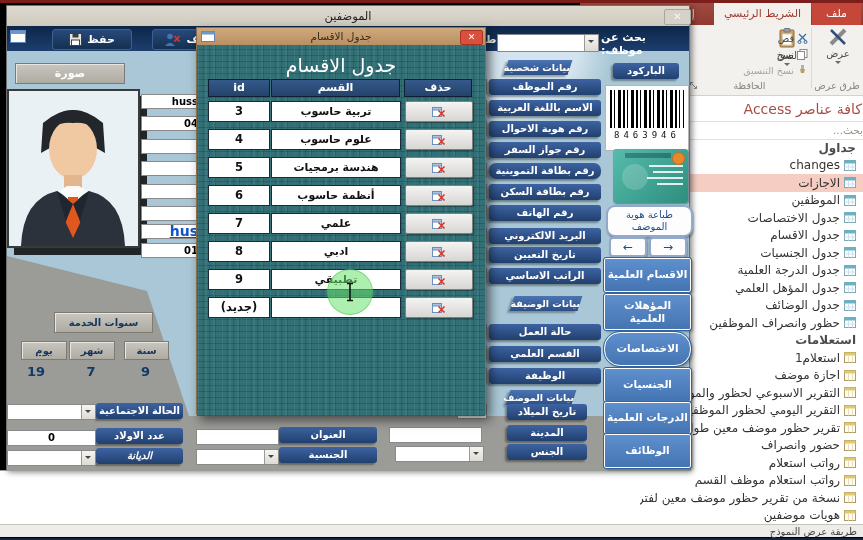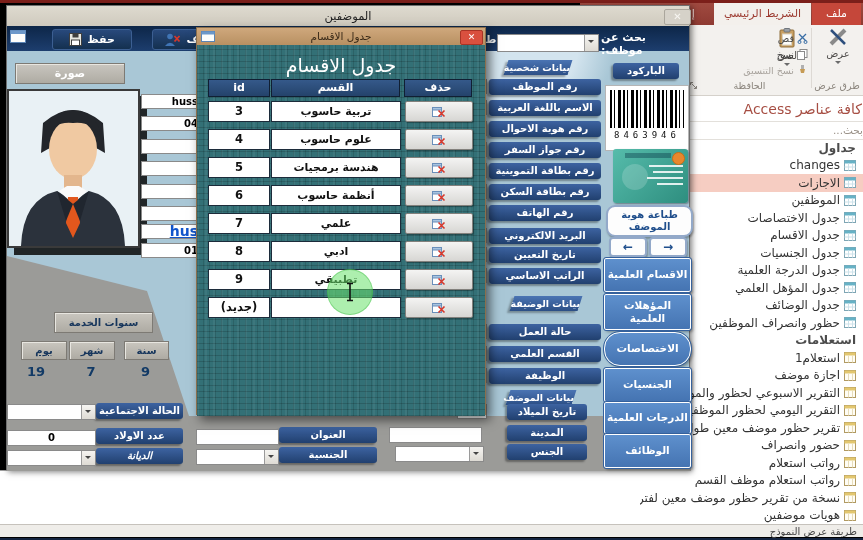--- a/index.html
+++ b/index.html
@@ -42,21 +42,21 @@
   .grayzone{position:absolute;left:0;top:45px;width:684px;height:420px;background:#9b9b98;clip-path:polygon(0 205px,140px 240px,182px 365px,684px 365px,684px 420px,0 420px);}
   .navlabel{position:absolute;background:linear-gradient(#3d63a1,#21406f);color:#fff;font-weight:bold;font-size:10px;text-align:center;border-radius:3px;box-shadow:-2px 2px 2px rgba(0,0,0,.35);height:16px;line-height:16px;}
   .ftab{position:absolute;height:15px;background:linear-gradient(#4a74b3,#2c4f86);transform:skewX(-18deg);box-shadow:-2px 2px 2px rgba(0,0,0,.3);}
   .ftab>span{display:block;transform:skewX(18deg);color:#fff;font-size:9.5px;font-weight:bold;text-align:center;line-height:15px;white-space:nowrap;}
   .stub{position:absolute;background:#fff;border:1px solid #8a8a8a;height:13px;font-size:9px;overflow:hidden;}
   .field{position:absolute;background:#fff;border:1px solid #8a8a8a;height:14px;font-size:10px;}
   .combo .arr{position:absolute;right:0;top:0;bottom:0;width:13px;background:linear-gradient(#f5f4f1,#dedbd4);border-left:1px solid #9a9a9a;}
   .combo .arr:after{content:"";position:absolute;left:3px;top:5px;border:3.5px solid transparent;border-top-color:#444;}
   .bluebtn{position:absolute;background:linear-gradient(#5e90cd,#4574b2);border:1px solid #fff;outline:1px solid #35619c;color:#fff;font-weight:bold;font-size:10.5px;display:flex;align-items:center;justify-content:center;text-align:center;border-radius:2px;box-shadow:2px 2px 3px rgba(0,0,0,.35);line-height:1.25;}
   .graybtn{position:absolute;background:linear-gradient(#c9c6bf,#aeaba3);border:1px solid #7d7a74;color:#17365c;font-weight:bold;font-size:10px;text-align:center;box-shadow:inset 1px 1px 0 #e8e6e0;}
-  .whitebtn{position:absolute;background:#fdfdfd;border:2px solid #93a9c9;border-radius:9px;color:#1f4e8c;font-weight:bold;font-size:10px;text-align:center;display:flex;align-items:center;justify-content:center;line-height:1.25;box-shadow:1px 2px 2px rgba(0,0,0,.3);}
+  .whitebtn{position:absolute;background:#fdfdfd;border:2px solid #93a9c9;border-radius:9px;color:#1f4e8c;font-weight:normal;font-size:10px;text-align:center;display:flex;align-items:center;justify-content:center;line-height:1.25;box-shadow:1px 2px 2px rgba(0,0,0,.3);}
   .svcnum{position:absolute;color:#123a66;font-weight:bold;font-size:13px;text-align:center;}
   .photo{position:absolute;left:0;top:83px;width:133px;height:159px;background:#dce9ef;border:2px solid #3a3a3a;box-sizing:border-box;box-shadow:7px 7px 0 rgba(8,8,8,.85);}
   .barcodebox{position:absolute;left:598px;top:79px;width:82px;height:64px;background:#fff;border:1px solid #b5b5b5;}
   .bars{position:absolute;left:4px;top:4px;width:74px;height:38px;background:repeating-linear-gradient(90deg,#000 0 2px,#fff 2px 4px,#000 4px 5px,#fff 5px 8px,#000 8px 11px,#fff 11px 13px);}
   .bdigits{position:absolute;left:0;top:44px;width:100%;text-align:center;font-family:"DejaVu Sans Mono",monospace;font-size:9px;letter-spacing:4px;direction:ltr;color:#111;}
   .idcard{position:absolute;left:606px;top:143px;width:75px;height:54px;border-radius:3px;background:linear-gradient(135deg,#56bcab,#2e8e7f);box-shadow:1px 1px 2px rgba(0,0,0,.4);}
   .idcard .logo{position:absolute;right:3px;top:3px;width:11px;height:11px;border-radius:50%;background:#e8872c;border:1px solid #c96d15;}
   .idcard .ln{position:absolute;right:5px;height:2px;background:rgba(255,255,255,.85);}
   .idcard .ghost{position:absolute;left:9px;top:15px;width:26px;height:26px;border-radius:50%;background:rgba(255,255,255,.18);}
   .idcard .hdr{position:absolute;right:17px;top:4px;width:46px;height:5px;background:rgba(0,40,60,.35);}
@@ -444,21 +444,21 @@
     <div class="stub" style="left:134px;top:218px;width:56px;font-weight:bold;font-size:14px;text-align:right;direction:ltr;line-height:13px;color:#1155cc;text-decoration:underline;">hus</div>
     <div class="stub" style="left:134px;top:237px;width:56px;font-weight:bold;font-size:10px;text-align:right;direction:ltr;line-height:13px;">01</div>
 
     <div class="ftab" style="left:499px;top:54px;width:64px;">
         <span>بيانات شخصية</span>
       </div>
     <div class="navlabel" style="left:482px;top:73px;width:112px;">رقم الموظف</div>
     <div class="navlabel" style="left:482px;top:94px;width:112px;">الاسم باللغة العربية</div>
     <div class="navlabel" style="left:482px;top:115px;width:112px;">رقم هوية الاحوال</div>
     <div class="navlabel" style="left:482px;top:136px;width:112px;">رقم جواز السفر</div>
-    <div class="navlabel" style="left:482px;top:157px;width:112px;">رقم بطاقة التموينية</div>
+    <div class="navlabel" style="left:482px;top:157px;width:112px;border-radius:7px;">رقم بطاقة التموينية</div>
     <div class="navlabel" style="left:482px;top:178px;width:112px;">رقم بطاقة السكن</div>
     <div class="navlabel" style="left:482px;top:199px;width:112px;">رقم الهاتف</div>
     <div class="navlabel" style="left:482px;top:222px;width:112px;">البريد الالكتروني</div>
     <div class="navlabel" style="left:482px;top:241px;width:112px;text-align:center;">تاريخ التعيين</div>
     <div class="navlabel" style="left:482px;top:262px;width:112px;">الراتب الاساسي</div>
     <div class="ftab" style="left:505px;top:290px;width:68px;">
         <span>بيانات الوضيفة</span>
       </div>
     <div class="navlabel" style="left:482px;top:318px;width:112px;">حالة العمل</div>
     <div class="navlabel" style="left:482px;top:340px;width:112px;">القسم العلمي</div>

